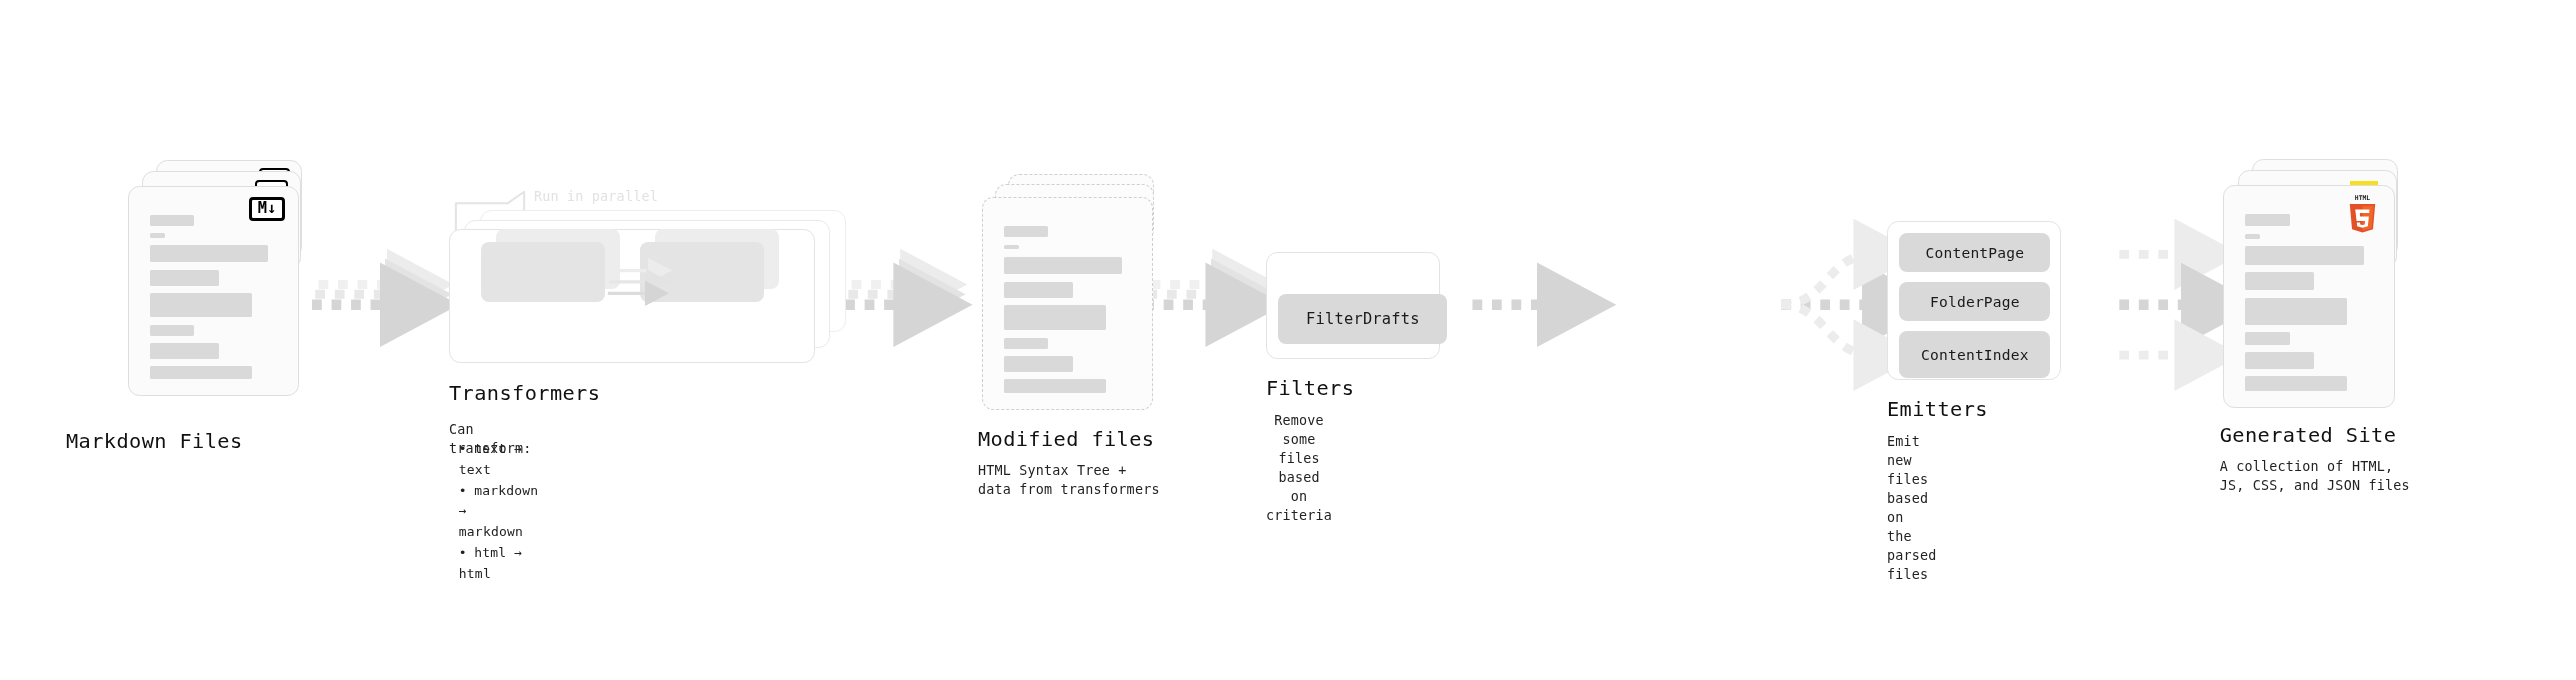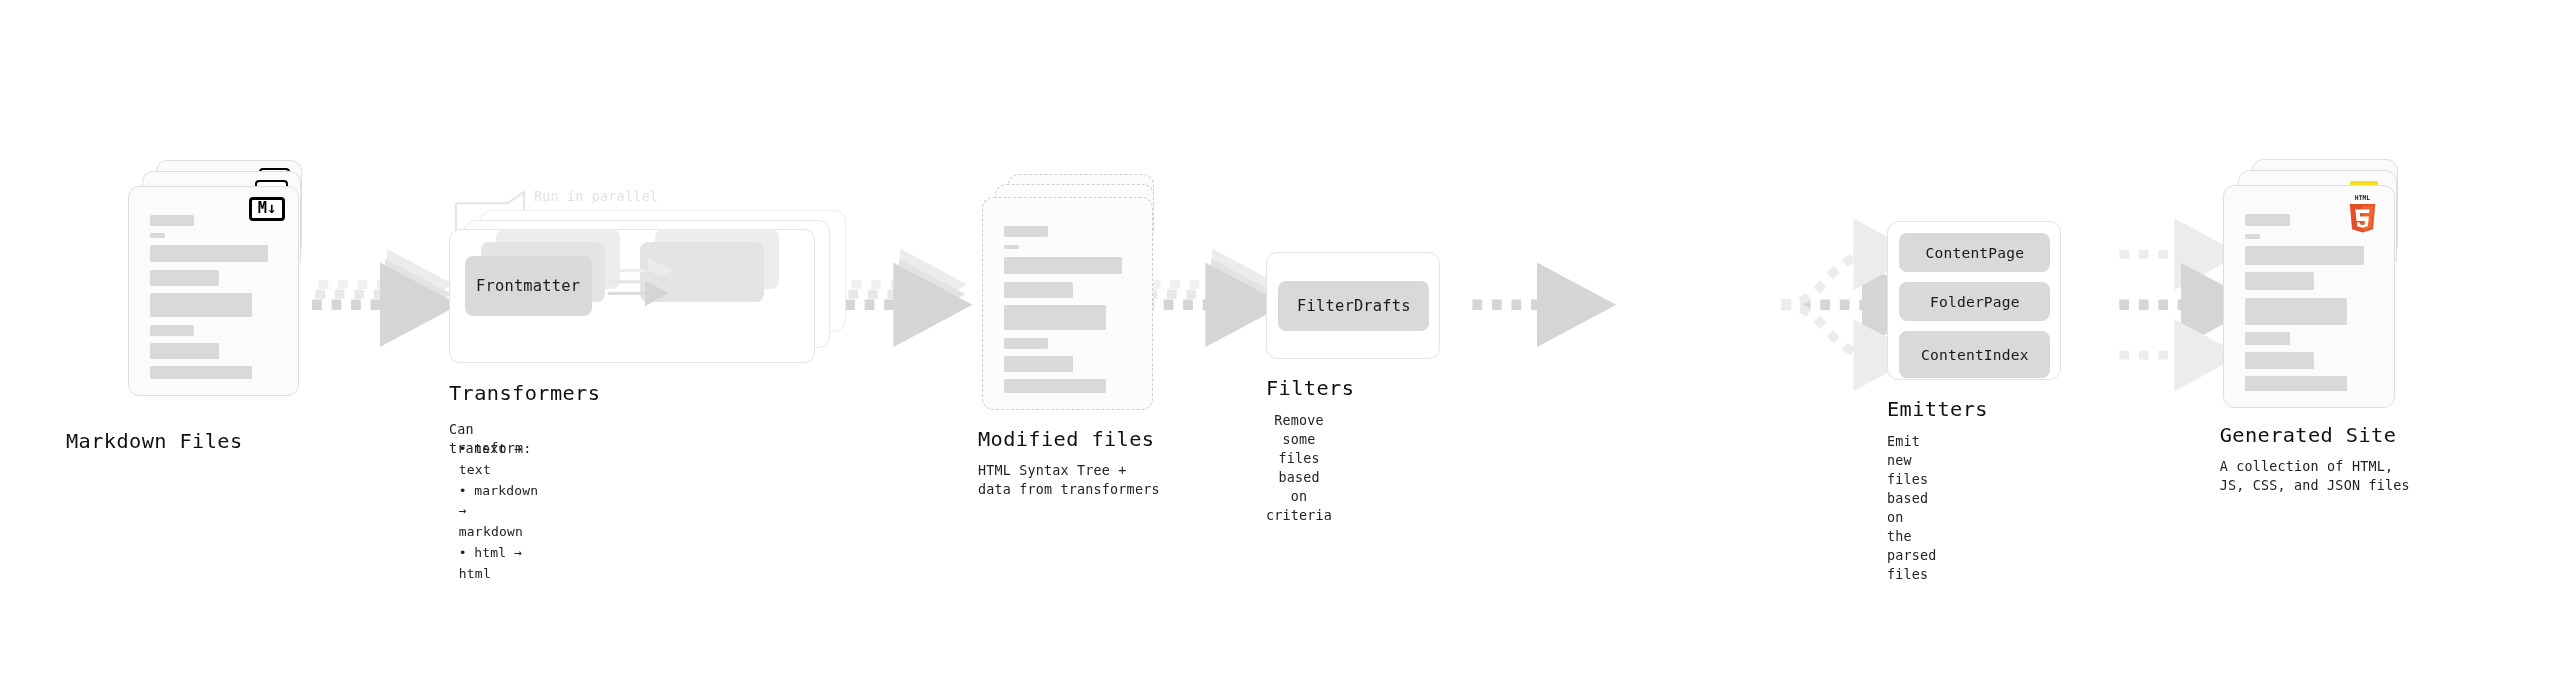--- a/index.html
+++ b/index.html
@@ -259,23 +259,20 @@
       <div class="pill ghost2" style="left:205px; top:-1.6px; width:124px; height:60px;"></div>
       <div class="pill ghost1" style="left:31px; top:11.4px; width:124px; height:60px;"></div>
       <div class="pill ghost1" style="left:190px; top:11.4px; width:124px; height:60px;"></div>
 
       <svg style="position:absolute; left:0; top:0; width:366px; height:134px;" viewBox="0 0 450 165">
         <path d="M198,50 L252,50" stroke="#ededed" stroke-width="4" fill="none" marker-end="url(#ahf)"></path>
         <path d="M196,64 L250,64" stroke="#e6e6e6" stroke-width="4" fill="none" marker-end="url(#ahm)"></path>
         <path d="M194,78 L248,78" stroke="#dcdcdc" stroke-width="4" fill="none" marker-end="url(#ah)"></path>
       </svg>
 
-      <div class="pill" style="left:14.6px; top:26px; width:127px; height:60px;">
-        <span>Frontmatter</span>
-      </div>
     </div>
 
     <div class="cap-title" style="left:0px; top:163px;">Transformers</div>
 
     <div class="cap-sub" style="left:0px; top:202px;">Can transform:</div>
 
     <div class="cap-list" style="left:0px; top:221px;">
       <ul>
         <li>text → text</li>
         <li>markdown → markdown</li>
@@ -307,21 +304,21 @@
 
     <div class="cap-title" style="left:-4.1px; top:253px;">Modified files</div>
 
     <div class="cap-sub" style="left:-4.1px; top:287px;">HTML Syntax Tree +
 data from transformers</div>
   </div>
 
   <div class="stage-block" style="left:1266px; top:252px;">
 
     <div class="proc-box" style="left:0px; top:0px; width:174px; height:107px;">
-      <div class="pill" style="left:11.4px; top:28px; width:151px; height:50px;">
+      <div class="pill" style="left:11.4px; top:41px; width:169px; height:50px;">
         <span>FilterDrafts</span>
       </div>
     </div>
 
     <div class="cap-title" style="left:0px; top:124px;">Filters</div>
 
     <div class="cap-sub" style="left:0px; top:159px;text-align:center;">Remove some files based
 on criteria</div>
   </div>
 

